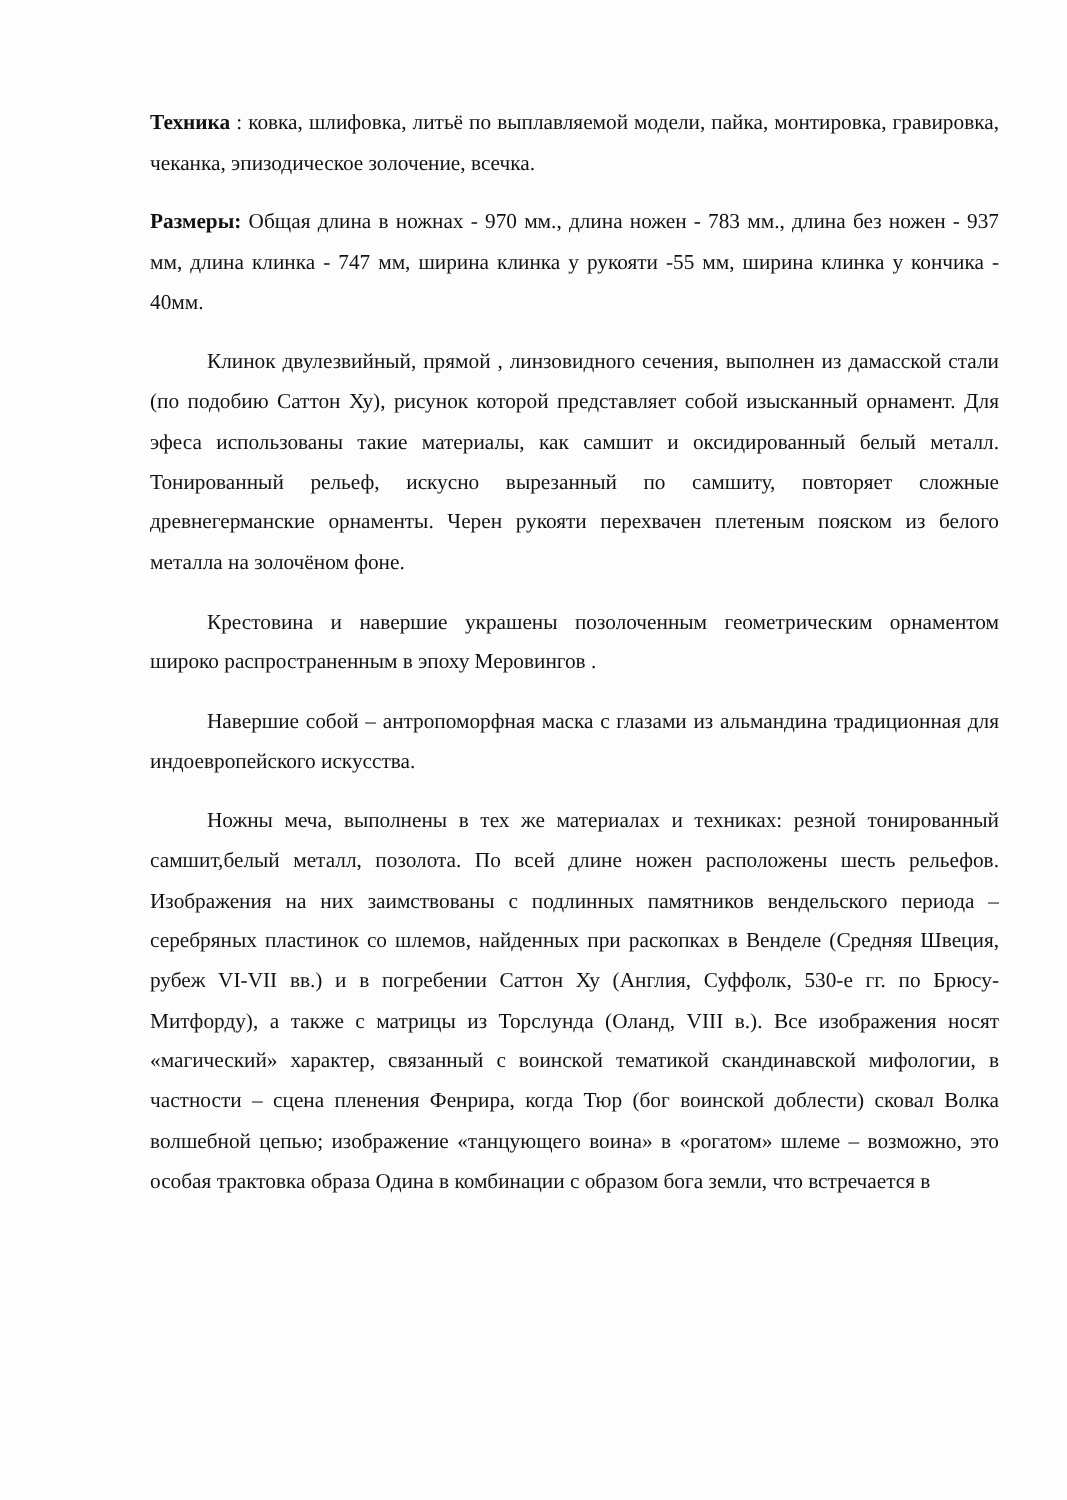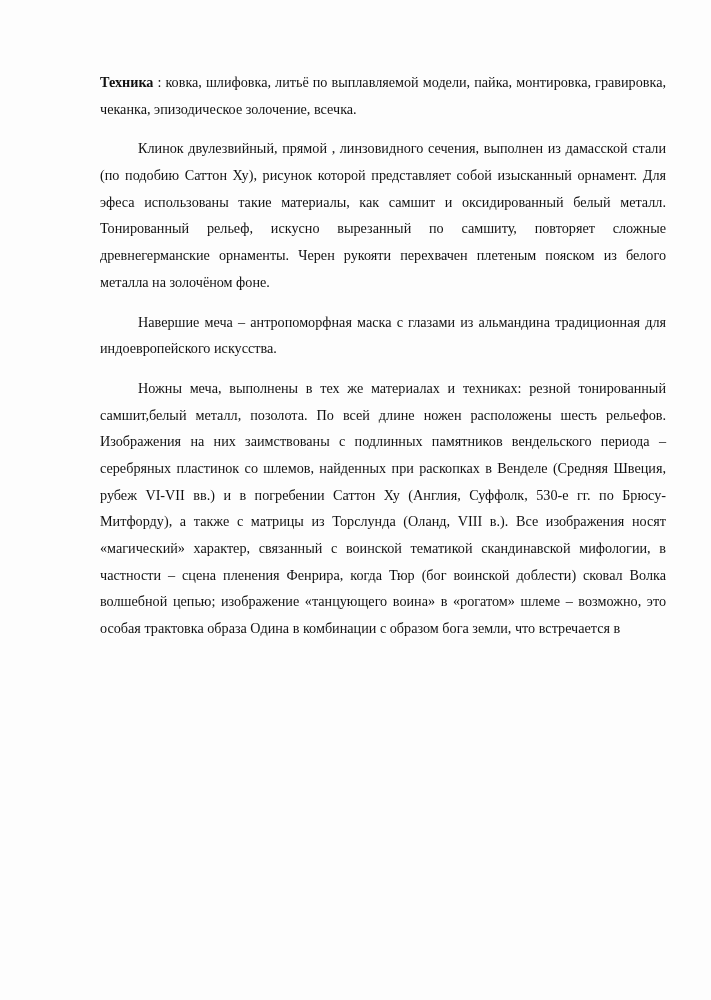--- a/index.html
+++ b/index.html
@@ -49,22 +49,26 @@
 </head>
 <body>
 
 <div class="page">
   <div class="content">
 
     <p class="para">
       <span class="lead">Техника</span><span> : ковка, шлифовка, литьё по выплавляемой модели, пайка, монтировка, гравировка, чеканка, эпизодическое золочение, всечка.</span>
     </p>
 
+    <p class="para">
+      <span class="lead">Размеры:</span><span>  Общая длина в ножнах -  970 мм., длина ножен - 783 мм., длина без ножен -  937 мм, длина клинка -  747 мм, ширина клинка у рукояти -55 мм, ширина клинка у кончика -  40мм.</span>
+    </p>
 
     <p class="para indent">Клинок двулезвийный, прямой , линзовидного сечения,  выполнен из дамасской стали (по подобию Саттон Ху), рисунок которой представляет собой изысканный орнамент.  Для эфеса использованы такие материалы, как самшит и оксидированный белый металл. Тонированный рельеф, искусно вырезанный по самшиту, повторяет сложные древнегерманские орнаменты. Черен  рукояти перехвачен    плетеным пояском из белого металла на золочёном фоне.</p>
 
+    <p class="para indent">Крестовина  и навершие украшены позолоченным  геометрическим орнаментом широко распространенным в эпоху Меровингов .</p>
 
-    <p class="para indent">Навершие меча – антропоморфная маска с глазами из альмандина традиционная для индоевропейского искусства.</p>
+    <p class="para indent">Навершие собой – антропоморфная маска с глазами из альмандина традиционная для индоевропейского искусства.</p>
 
     <p class="para indent">Ножны меча, выполнены в тех же материалах и техниках: резной тонированный самшит,белый металл, позолота. По всей длине ножен расположены шесть рельефов.   Изображения на них заимствованы с подлинных памятников вендельского периода – серебряных пластинок со шлемов,  найденных при раскопках в Венделе (Средняя Швеция, рубеж VI-VII вв.) и в погребении Саттон Ху (Англия, Суффолк, 530-е гг. по Брюсу-Митфорду), а также с матрицы из Торслунда (Оланд, VIII в.). Все изображения носят «магический» характер, связанный с воинской тематикой скандинавской мифологии, в частности – сцена пленения Фенрира, когда Тюр (бог воинской доблести) сковал Волка волшебной цепью; изображение «танцующего воина» в «рогатом» шлеме – возможно, это особая трактовка образа Одина в комбинации с образом бога земли, что встречается в</p>
 
   </div>
 </div>
 
 </body></html>

